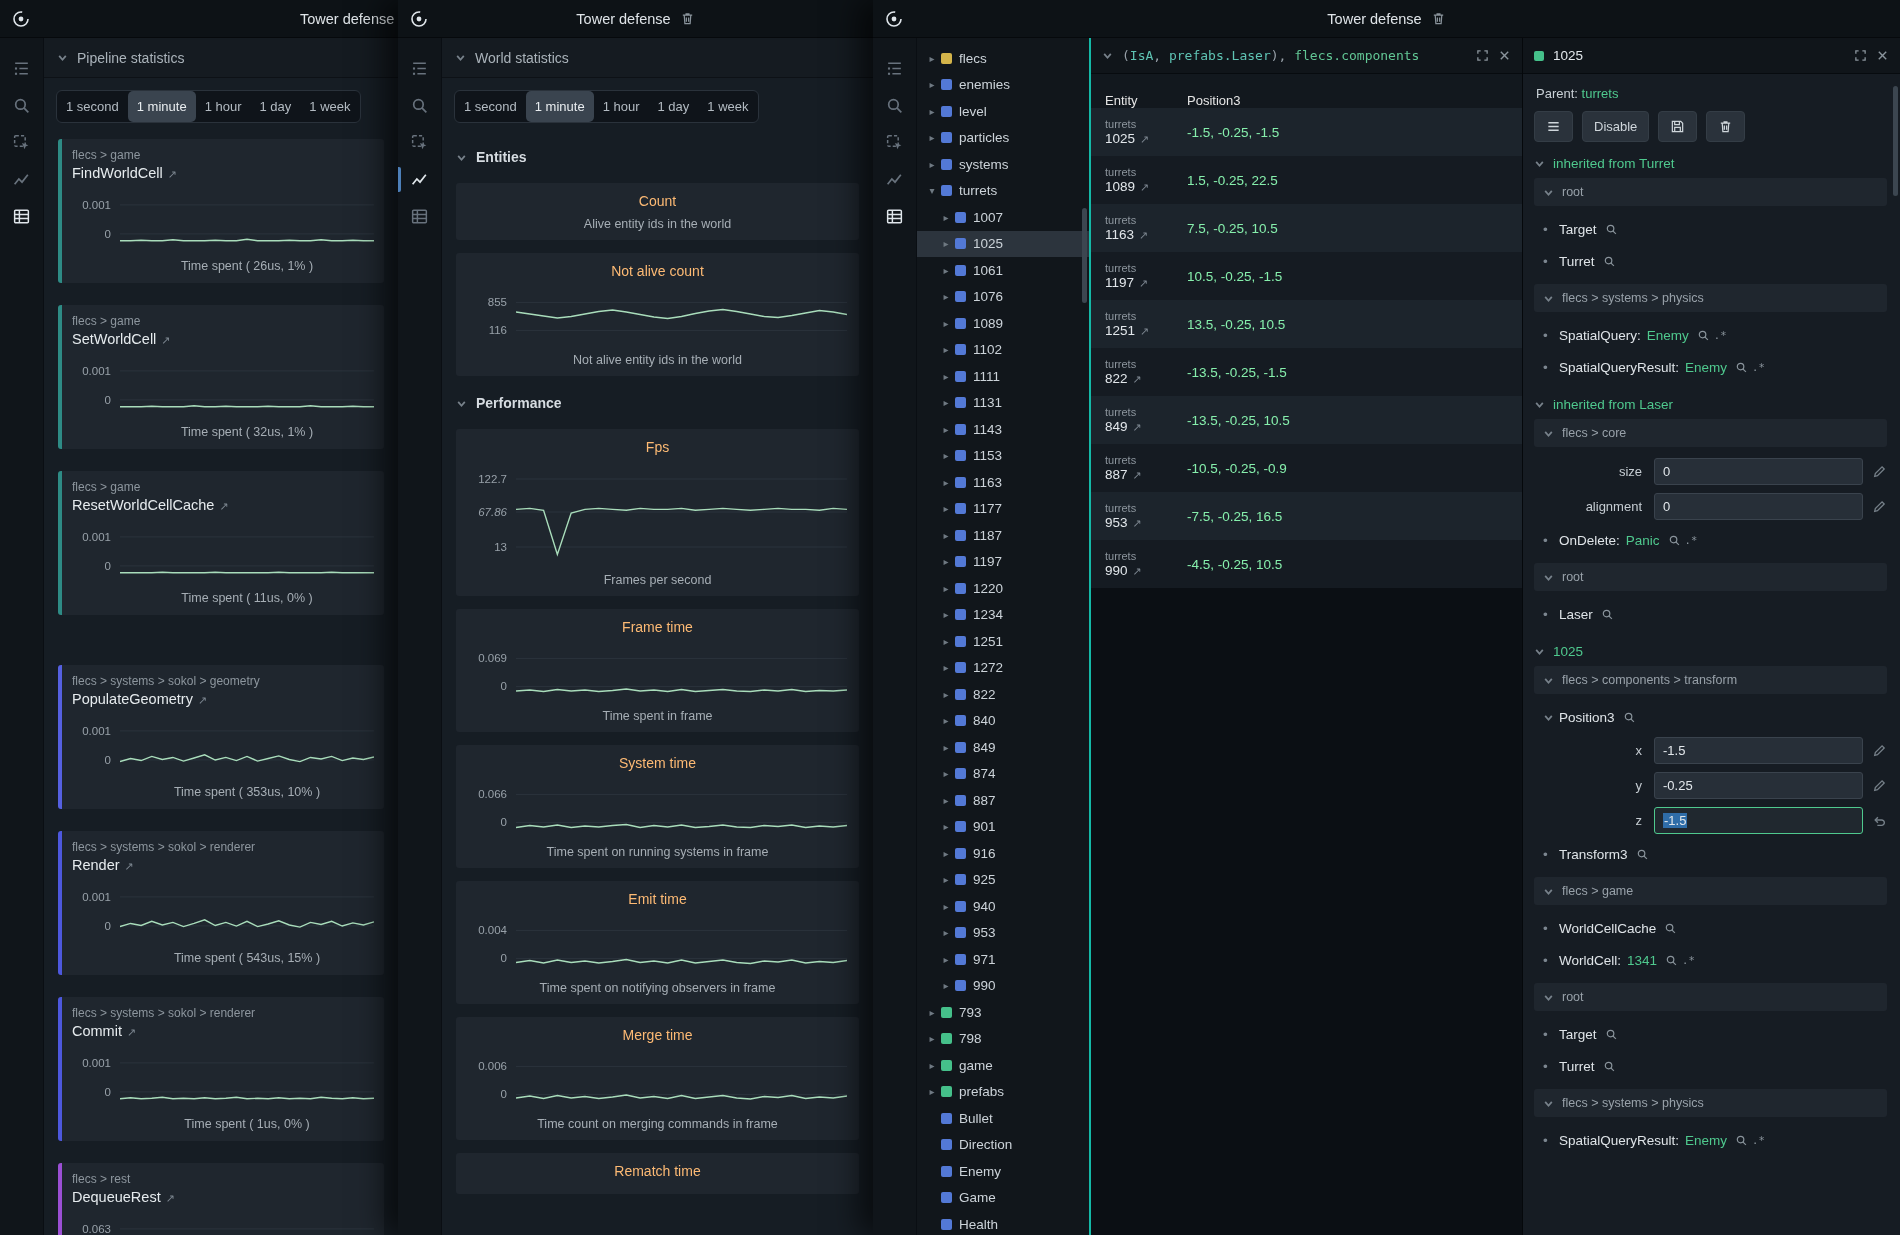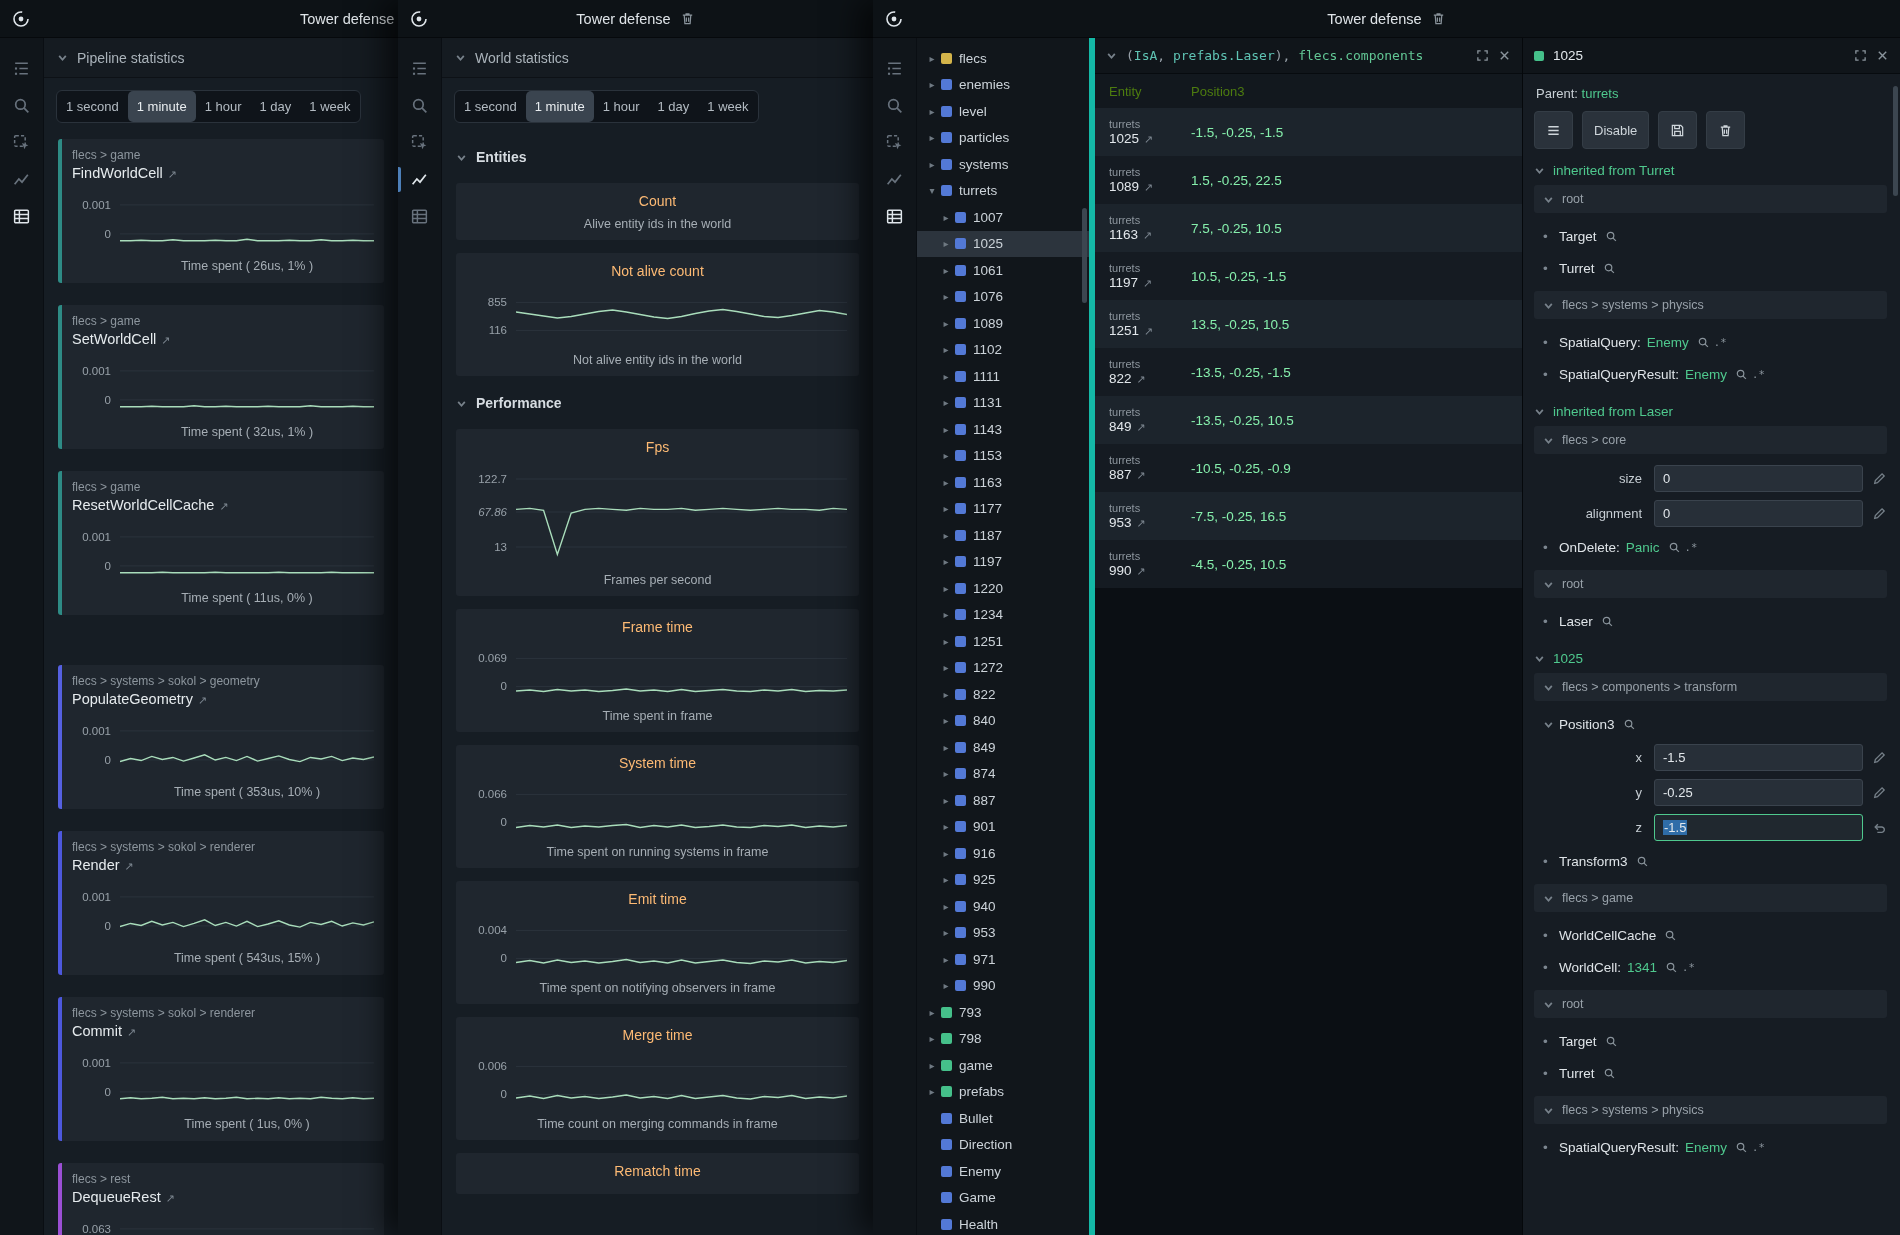--- a/index.html
+++ b/index.html
@@ -59,44 +59,44 @@
   .trow{height:26.5px;display:flex;align-items:center;font-size:13.5px;color:#ccd3d9;cursor:pointer}
   .trow.d0{padding-left:8px}
   .trow.d1{padding-left:22px}
   .trow.sel{background:#2c343d}
   .tchev{width:14px;font-size:10px;color:#6f7982;flex-shrink:0;text-align:center}
   .sq{width:11px;height:11px;border-radius:2px;margin:0 7px 0 2px;flex-shrink:0}
   .vthumb{position:absolute;width:5px;border-radius:3px;background:#3c4650}
   #tree-thumb{right:2px;top:170px;height:95px}
   #insp-thumb{right:2px;top:48px;height:110px}
 
-  .qpanel{flex:1;min-width:0;display:flex;flex-direction:column;background:#0b0f14;border-left:6px solid #14b8a6}
+  .qpanel{flex:1;min-width:0;display:flex;flex-direction:column;background:#0b0f14;border-left:2px solid #14b8a6}
   .qheader{height:36px;flex-shrink:0;background:#10151a;display:flex;align-items:center;padding:0 11px;gap:9px;font-family:"DejaVu Sans Mono",monospace;font-size:13px;border-bottom:1px solid #070b0f}
   .qtext{flex:1;white-space:pre;overflow:hidden}
   .q-p{color:#98a1a9}.q-k{color:#5fc4b4}.q-g{color:#62c795}
   .hicon{width:13px;height:13px;color:#8a949c;display:inline-flex;cursor:pointer}
   .hicon svg{width:100%;height:100%}
-  .qthead{display:flex;height:34px;align-items:center;background:#12181e;color:#4d7c0f;font-size:13px;flex-shrink:0}
+  .qthead{display:flex;height:34px;align-items:flex-end;background:#12181e;color:#e5e5e5;font-size:13px;flex-shrink:0}
   .col-entity{width:96px;padding-left:14px;flex-shrink:0}
   .qrow{height:48px;display:flex;align-items:center}
   .qrow:nth-child(odd){background:#1c242c}
   .qrow:nth-child(even){background:#151b22}
   .egroup{font-size:11px;color:#8d969e;line-height:13px}
   .eid{font-size:13.5px;color:#e2e7eb;line-height:16px}
   .pos{font-size:13.5px;color:#86efac}
 
   .inspector{width:378px;flex-shrink:0;background:#161c23;display:flex;flex-direction:column;border-left:1px solid #05080b;position:relative}
   .iheader{height:36px;flex-shrink:0;background:#10151a;display:flex;align-items:center;padding:0 11px;gap:9px;font-size:13.5px;border-bottom:1px solid #070b0f}
   .isq{width:10px;height:10px;background:#45c08a;border-radius:2px;flex-shrink:0}
   .grow{flex:1}
   .ibody{flex:1;overflow:hidden;padding:10px 13px 0 11px}
   .iparent{font-size:13px;color:#c9d0d6;margin:2px 0 10px;padding-left:2px}
   .iparent .green{color:#4fc98e;cursor:pointer}
   .ibtns{display:flex;gap:9px;margin:0 0 10px}
-  .ibtns button{height:38px;min-width:36px;background:#2a323b;border:1px solid #343d46;border-radius:4px;color:#cfd6db;display:flex;align-items:center;justify-content:center;padding:4px 11px;font-size:13px;font-family:inherit;cursor:pointer}
+  .ibtns button{height:31px;min-width:36px;background:#2a323b;border:1px solid #343d46;border-radius:4px;color:#cfd6db;display:flex;align-items:center;justify-content:center;padding:4px 11px;font-size:13px;font-family:inherit;cursor:pointer}
   .ibtns button svg{width:15px;height:15px}
   .igroup{display:flex;align-items:center;gap:8px;margin:14px 0 6px;color:#4fc98e;font-size:13.5px}
   .ipath{display:flex;align-items:center;gap:8px;height:28px;background:#1f262e;border-radius:3px;color:#98a1a9;font-size:12.5px;padding:0 9px;margin:7px 0}
   .iitem{display:flex;align-items:center;height:32px;padding-left:9px;font-size:13.5px;color:#dfe4e8}
   .bullet{color:#7c8690;width:16px;flex-shrink:0}
   .iitem .chev{width:16px;flex-shrink:0}
   .val{color:#4fc98e;margin-left:6px}
   .mag{margin-left:8px;width:13px;height:13px;color:#8a949c;display:inline-flex;cursor:pointer}
   .mag svg{width:100%;height:100%}
   .star{margin-left:4px;color:#8a949c;font-family:"DejaVu Sans Mono",monospace;font-size:10.5px}

